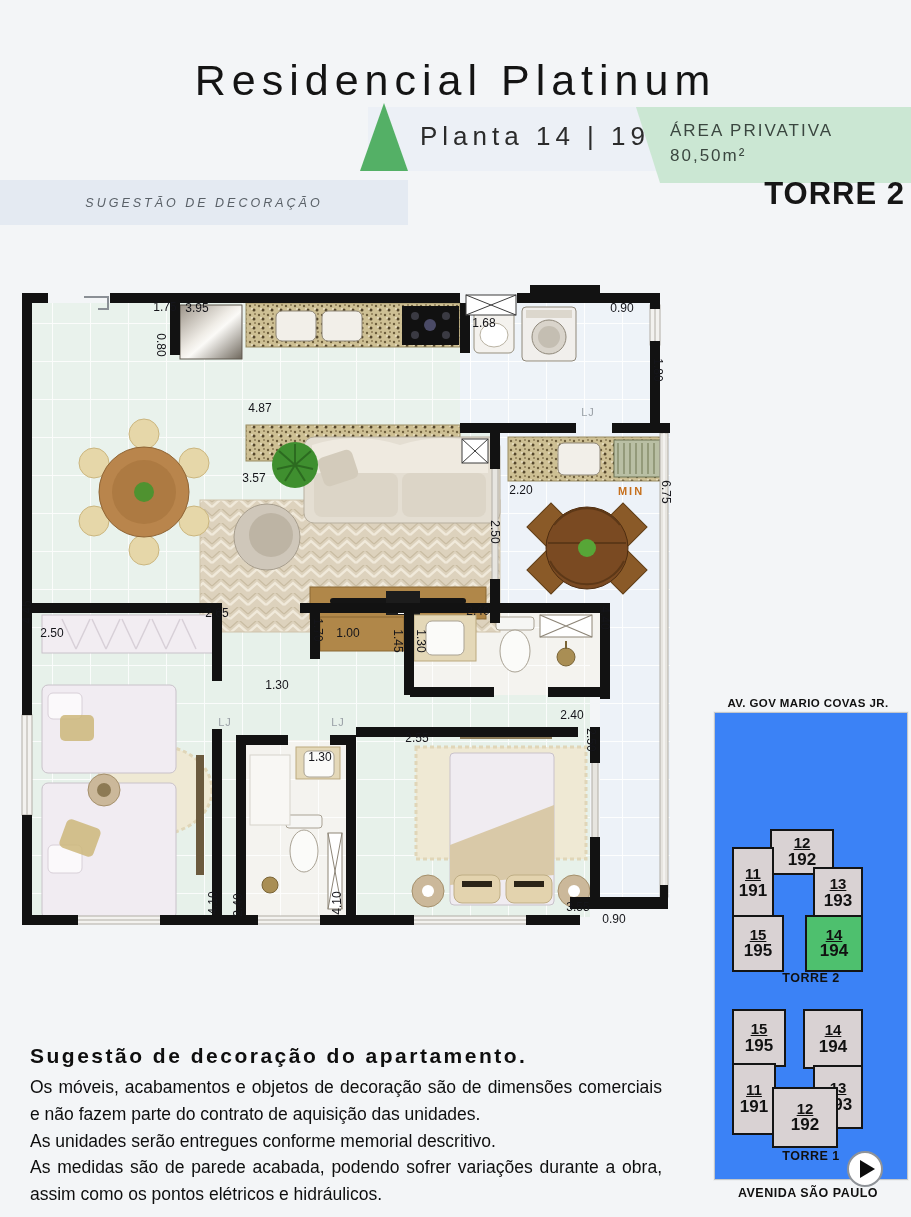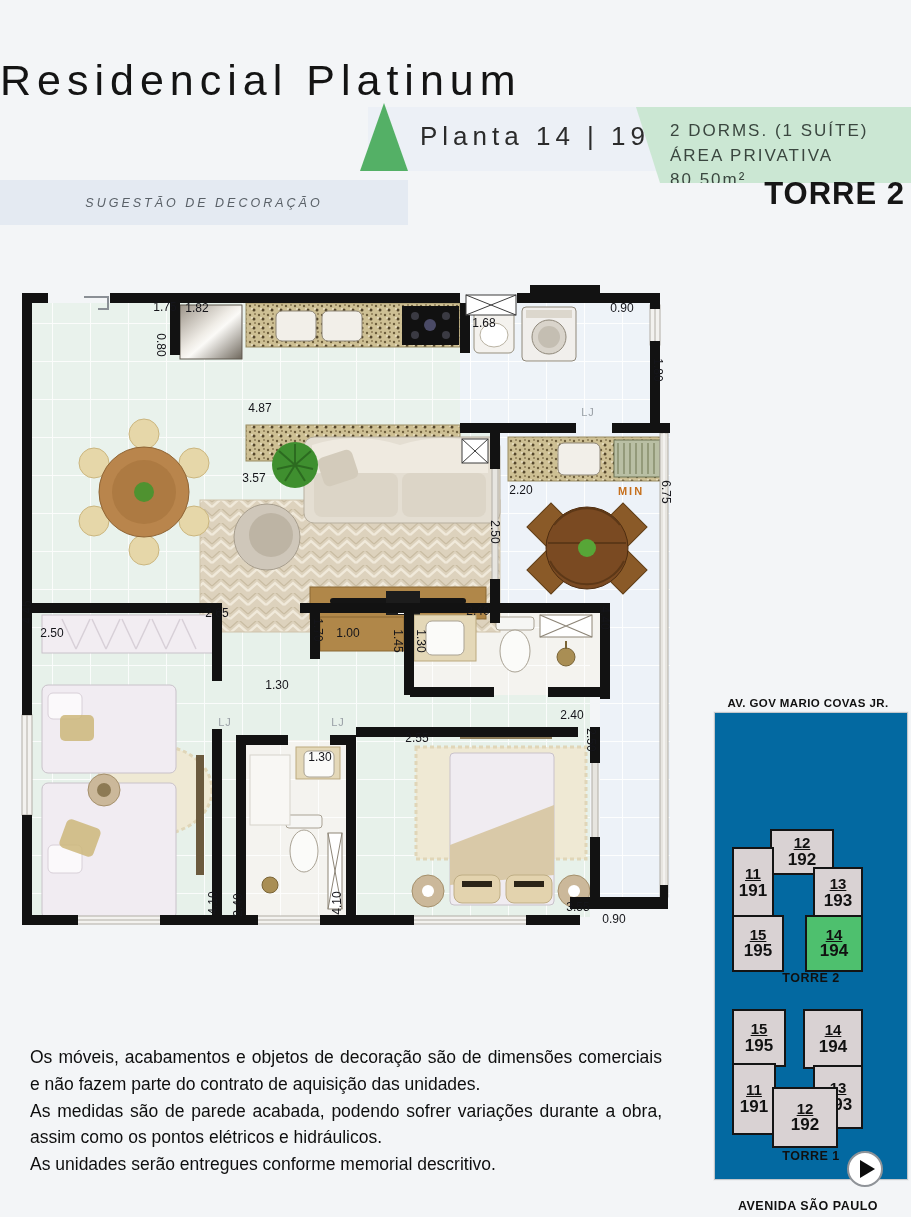--- a/index.html
+++ b/index.html
@@ -1,20 +1,20 @@
 <!DOCTYPE html>
 <html><head>
 <meta charset="utf-8">
 <style>
   html,body{margin:0;padding:0;}
   body{font-family:"Liberation Sans",sans-serif;background:#e8eaec;}
   .page{position:relative;width:911px;height:1217px;background:#f3f5f7;overflow:hidden;margin:0 auto;}
 
   
-  .title{position:absolute;left:0;top:56px;width:911px;text-align:left;
+  .title{position:absolute;left:0;top:56px;width:911px;text-align:center;
          font-size:43px;font-weight:400;letter-spacing:6px;color:#141414;}
   .subband{position:absolute;left:368px;top:107px;width:543px;height:64px;background:#ecf0f6;}
   .tri{position:absolute;left:360px;top:103px;width:0;height:0;
        border-left:24px solid transparent;border-right:24px solid transparent;
        border-bottom:68px solid #54b066;}
   .planta{position:absolute;left:420px;top:121px;font-size:26px;letter-spacing:5px;color:#2b2b2b;}
   .banner{position:absolute;left:622px;top:107px;width:289px;height:76px;background:#cbe7d3;
           clip-path:polygon(14px 0,289px 0,289px 76px,38px 76px);}
   .banner-inner{position:absolute;left:48px;top:12px;font-size:17px;letter-spacing:2px;color:#3a463f;line-height:1.45;}
   .torre-label{position:absolute;left:575px;top:176px;width:330px;text-align:right;
@@ -29,22 +29,22 @@
   .dims{position:absolute;left:0;top:0;width:676px;height:650px;pointer-events:none;}
   .dim{position:absolute;font-size:12px;color:#15151a;transform:translate(-50%,-50%);
        white-space:nowrap;font-family:"Liberation Sans",sans-serif;}
   .dim.min{color:#c6701d;font-weight:bold;font-size:11px;letter-spacing:2px;}
   .dim.lj{color:#9aa0a6;font-size:11px;letter-spacing:1px;}
 
   
   .street-top{position:absolute;left:705px;top:697px;width:206px;text-align:center;
               font-size:11.5px;font-weight:bold;color:#101010;letter-spacing:.4px;}
   .street-bottom{position:absolute;left:705px;top:1186px;width:206px;text-align:center;
-                 font-size:12.5px;font-weight:bold;color:#101010;letter-spacing:.5px;margin-top:13px;}
-  .kp-panel{position:absolute;left:714px;top:712px;width:192px;height:466px;background:#0369a1;
+                 font-size:12.5px;font-weight:bold;color:#101010;letter-spacing:.5px;}
+  .kp-panel{position:absolute;left:714px;top:712px;width:192px;height:466px;background:#3b82f6;
             border:1px solid #c3c7cb;box-shadow:0 0 0 1px #eceef0;}
   .kp-unit{position:absolute;background:#d9d2d3;border:2px solid #141414;
            display:flex;flex-direction:column;align-items:center;justify-content:center;
            color:#111;line-height:1.05;}
   .kp-unit.highlight{background:#4ec06e;}
   .kp-floor{font-size:15px;font-weight:bold;text-decoration:underline;}
   .kp-apt{font-size:17px;font-weight:bold;}
   .t2-u12{left:55px;top:116px;width:60px;height:42px;}
   .t2-u11{left:17px;top:134px;width:38px;height:68px;}
   .t2-u13{left:98px;top:154px;width:46px;height:48px;}
@@ -72,21 +72,20 @@
 <body>
 
 <div class="page">
 
   <div class="title">Residencial Platinum</div>
   <div class="subband"></div>
   <div class="tri"></div>
   <div class="planta">Planta 14 | 194</div>
   <div class="banner">
     <div class="banner-inner">
-      <div>2 DORMS. (1 SUÍTE)</div>
       <div>ÁREA PRIVATIVA 80,50m²</div>
     </div>
   </div>
   <div class="torre-label">TORRE 2</div>
   <div class="sugestao-bar">
     <span>SUGESTÃO DE DECORAÇÃO</span>
   </div>
 
   <div class="plan">
     <svg width="676" height="650" viewBox="0 0 676 650">
@@ -345,21 +344,21 @@
       </g>
       <g>
         <rect x="452" y="10" width="50" height="20" fill="#fff" stroke="#3c3c3c"></rect>
         <path d="M452 10 l50 20 M502 10 l-50 20" stroke="#3c3c3c" stroke-width="1"></path>
         <rect x="448" y="154" width="26" height="24" fill="#fff" stroke="#3c3c3c"></rect>
         <path d="M448 154 l26 24 M474 154 l-26 24" stroke="#3c3c3c" stroke-width="1"></path>
       </g>
     </svg>
     <div class="dims" id="dims-layer">
         <span class="dim" style="left: 151px; top: 22px;">1.75</span>
-        <span class="dim" style="left: 183px; top: 23px;">1.82</span>
+        <span class="dim" style="left: 183px; top: 23px;">3.95</span>
         <span class="dim" style="left: 147px; top: 60px; transform: translate(-50%, -50%) rotate(90deg);">0.80</span>
         <span class="dim" style="left: 470px; top: 38px;">1.68</span>
         <span class="dim" style="left: 608px; top: 23px;">0.90</span>
         <span class="dim" style="left: 644px; top: 85px; transform: translate(-50%, -50%) rotate(90deg);">1.80</span>
         <span class="dim" style="left: 246px; top: 123px;">4.87</span>
         <span class="dim" style="left: 240px; top: 193px;">3.57</span>
         <span class="dim" style="left: 507px; top: 205px;">2.20</span>
         <span class="dim" style="left: 652px; top: 207px; transform: translate(-50%, -50%) rotate(90deg);">6.75</span>
         <span class="dim min" style="left: 617px; top: 197px; margin-top: 9px;">MIN</span>
         <span class="dim" style="left: 481px; top: 247px; transform: translate(-50%, -50%) rotate(90deg);">2.50</span>
@@ -433,18 +432,19 @@
       <span class="kp-apt">192</span>
     </div>
     <div class="kp-caption cap-t1">TORRE 1</div>
     <div class="north">
         <div class="arrow"></div>
       </div>
   </div>
   <div class="street-bottom">AVENIDA SÃO PAULO</div>
 
   <div class="disclaimer">
+    <h2>Sugestão de decoração do apartamento.</h2>
     <p>Os móveis, acabamentos e objetos de decoração são de dimensões comerciais e não fazem parte do contrato de aquisição das unidades.</p>
+    <p>As unidades serão entregues conforme memorial descritivo.</p>
     <p>As medidas são de parede acabada, podendo sofrer variações durante a obra, assim como os pontos elétricos e hidráulicos.</p>
-    <p>As unidades serão entregues conforme memorial descritivo.</p>
   </div>
 
 </div>
 
 </body></html>

